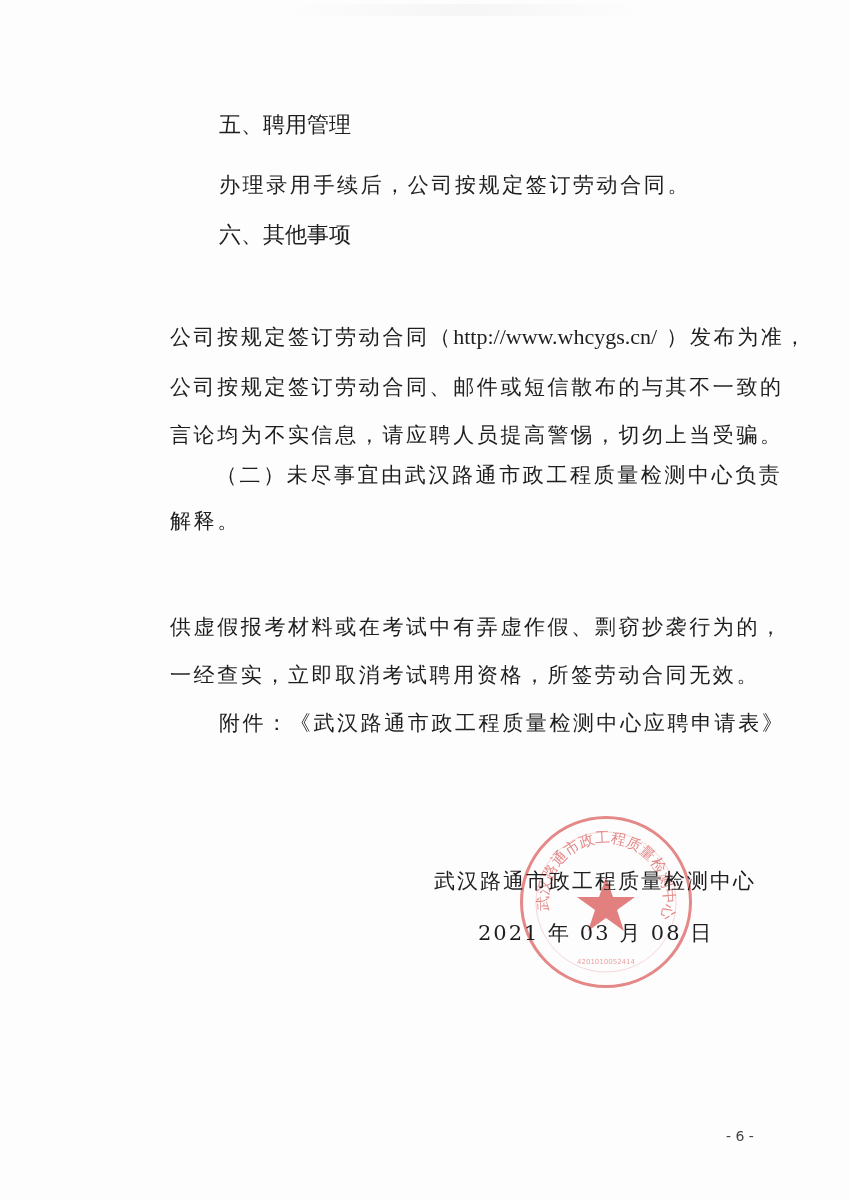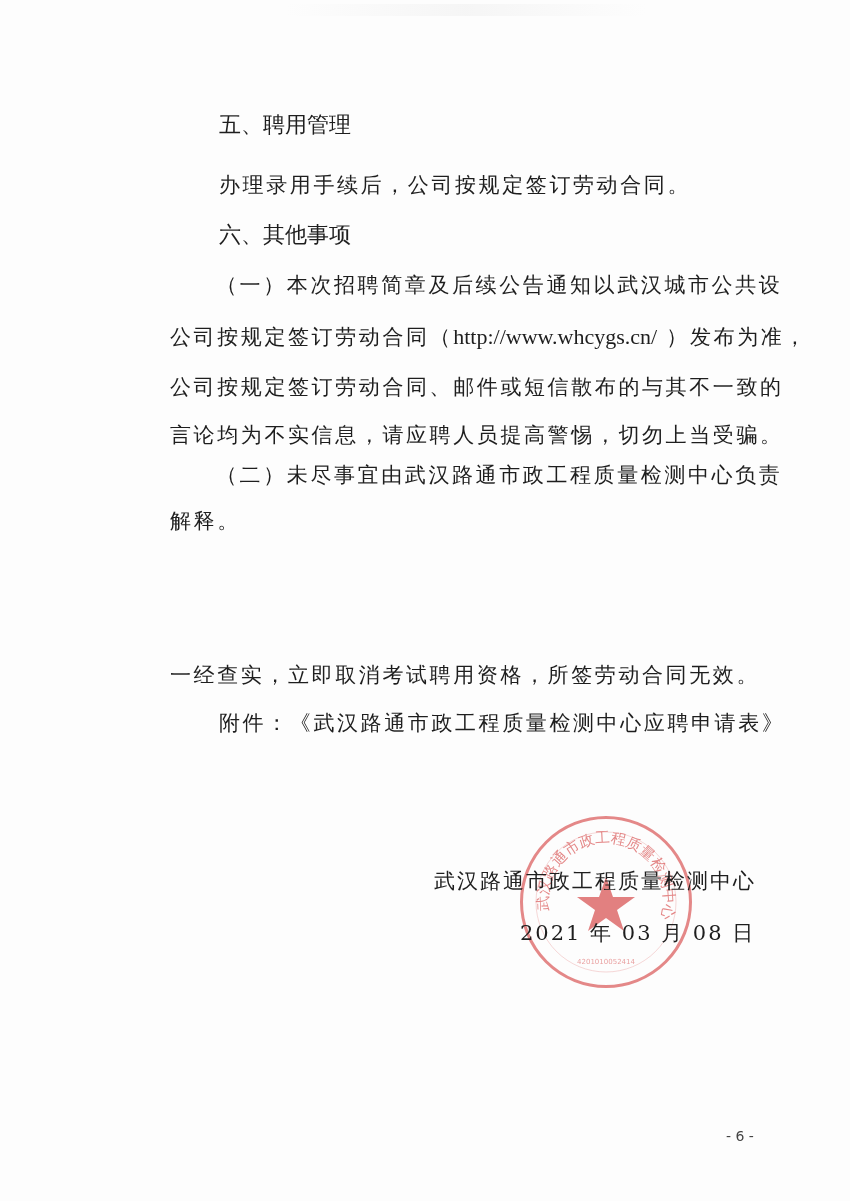--- a/index.html
+++ b/index.html
@@ -23,43 +23,43 @@
 <body>
 
 <div class="page">
   <div class="ghost"></div>
 
   <div class="line heading" style="left:183px; top:110px;">五、聘用管理</div>
   <div class="line spaced" style="left:183px; top:170px;">办理录用手续后，公司按规定签订劳动合同。</div>
 
   <div class="line heading" style="left:183px; top:220px;">六、其他事项</div>
 
-  <div class="line spaced" style="left:180px; top:270px;">（一）本次招聘简章及后续公告通知以武汉城市公共设</div>
   <div class="line spaced" style="left:134px; top:322px;">
     <span>公司按规定签订劳动合同（</span><span class="url">http://www.whcygs.cn/</span><span> ）发布为准，</span>
   </div>
   <div class="line spaced" style="left:134px; top:372px;">公司按规定签订劳动合同、邮件或短信散布的与其不一致的</div>
   <div class="line spaced" style="left:134px; top:420px;">言论均为不实信息，请应聘人员提高警惕，切勿上当受骗。</div>
 
   <div class="line spaced" style="left:180px; top:460px;">（二）未尽事宜由武汉路通市政工程质量检测中心负责</div>
   <div class="line spaced" style="left:134px; top:506px;">解释。</div>
 
+  <div class="line spaced" style="left:134px; top:612px;">供虚假报考材料或在考试中有弄虚作假、剽窃抄袭行为的，</div>
   <div class="line spaced" style="left:134px; top:660px;">一经查实，立即取消考试聘用资格，所签劳动合同无效。</div>
 
   <div class="line spaced" style="left:183px; top:708px;">附件：《武汉路通市政工程质量检测中心应聘申请表》</div>
 
   <div class="stamp">
     <svg width="166" height="166" viewBox="0 0 166 166">
       <circle cx="83" cy="83" r="70" fill="none" stroke="rgba(214,70,70,0.25)" stroke-width="1"></circle>
       <polygon points="83,58 90,78 112,78 94,91 101,112 83,99 65,112 72,91 54,78 76,78" fill="rgba(214,70,70,0.8)"></polygon>
       <path id="arc" d="M 28 100 A 58 58 0 1 1 138 100" fill="none"></path>
       <text font-size="15" fill="rgba(214,70,70,0.75)" font-family="DejaVu Sans, sans-serif">
         <textPath href="#arc" startOffset="4%">武汉路通市政工程质量检测中心</textPath>
       </text>
       <text x="83" y="145" font-size="7" text-anchor="middle" fill="rgba(214,70,70,0.6)" font-family="DejaVu Sans, sans-serif">4201010052414</text>
     </svg>
   </div>
 
   <div class="signature" style="left:398px; top:866px;">武汉路通市政工程质量检测中心</div>
-  <div class="signature" style="left:484px; top:918px;text-align:right;">2021 年 03 月 08 日</div>
+  <div class="signature" style="left:442px; top:918px;text-align:right;">2021 年 03 月 08 日</div>
 
   <div class="pagenum">- 6 -</div>
 </div>
 
 </body></html>

